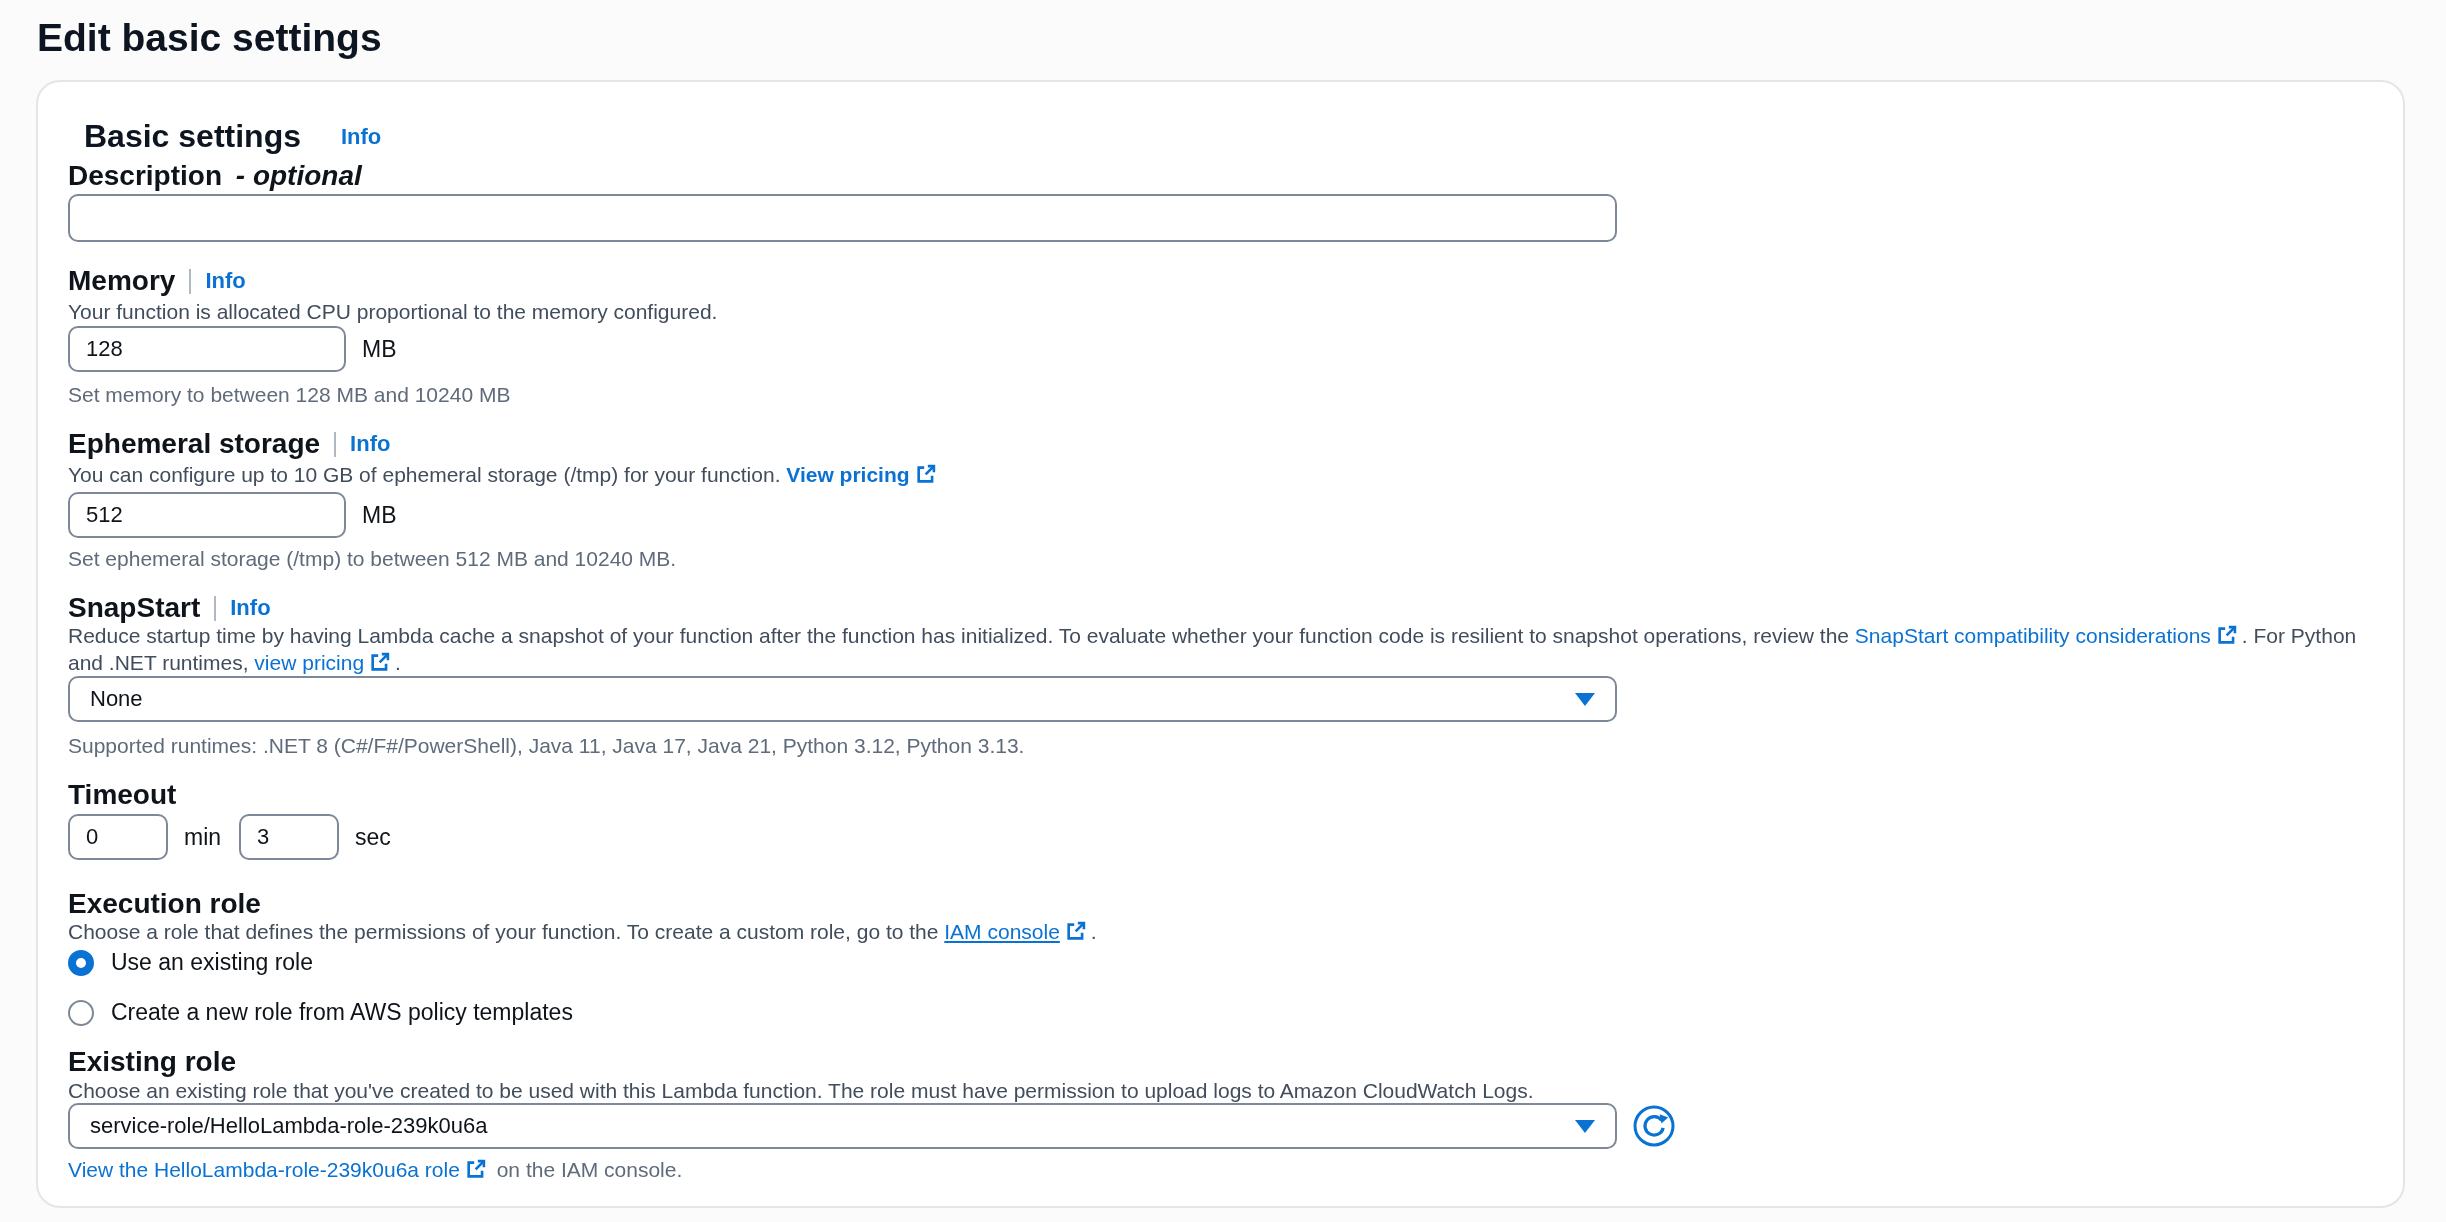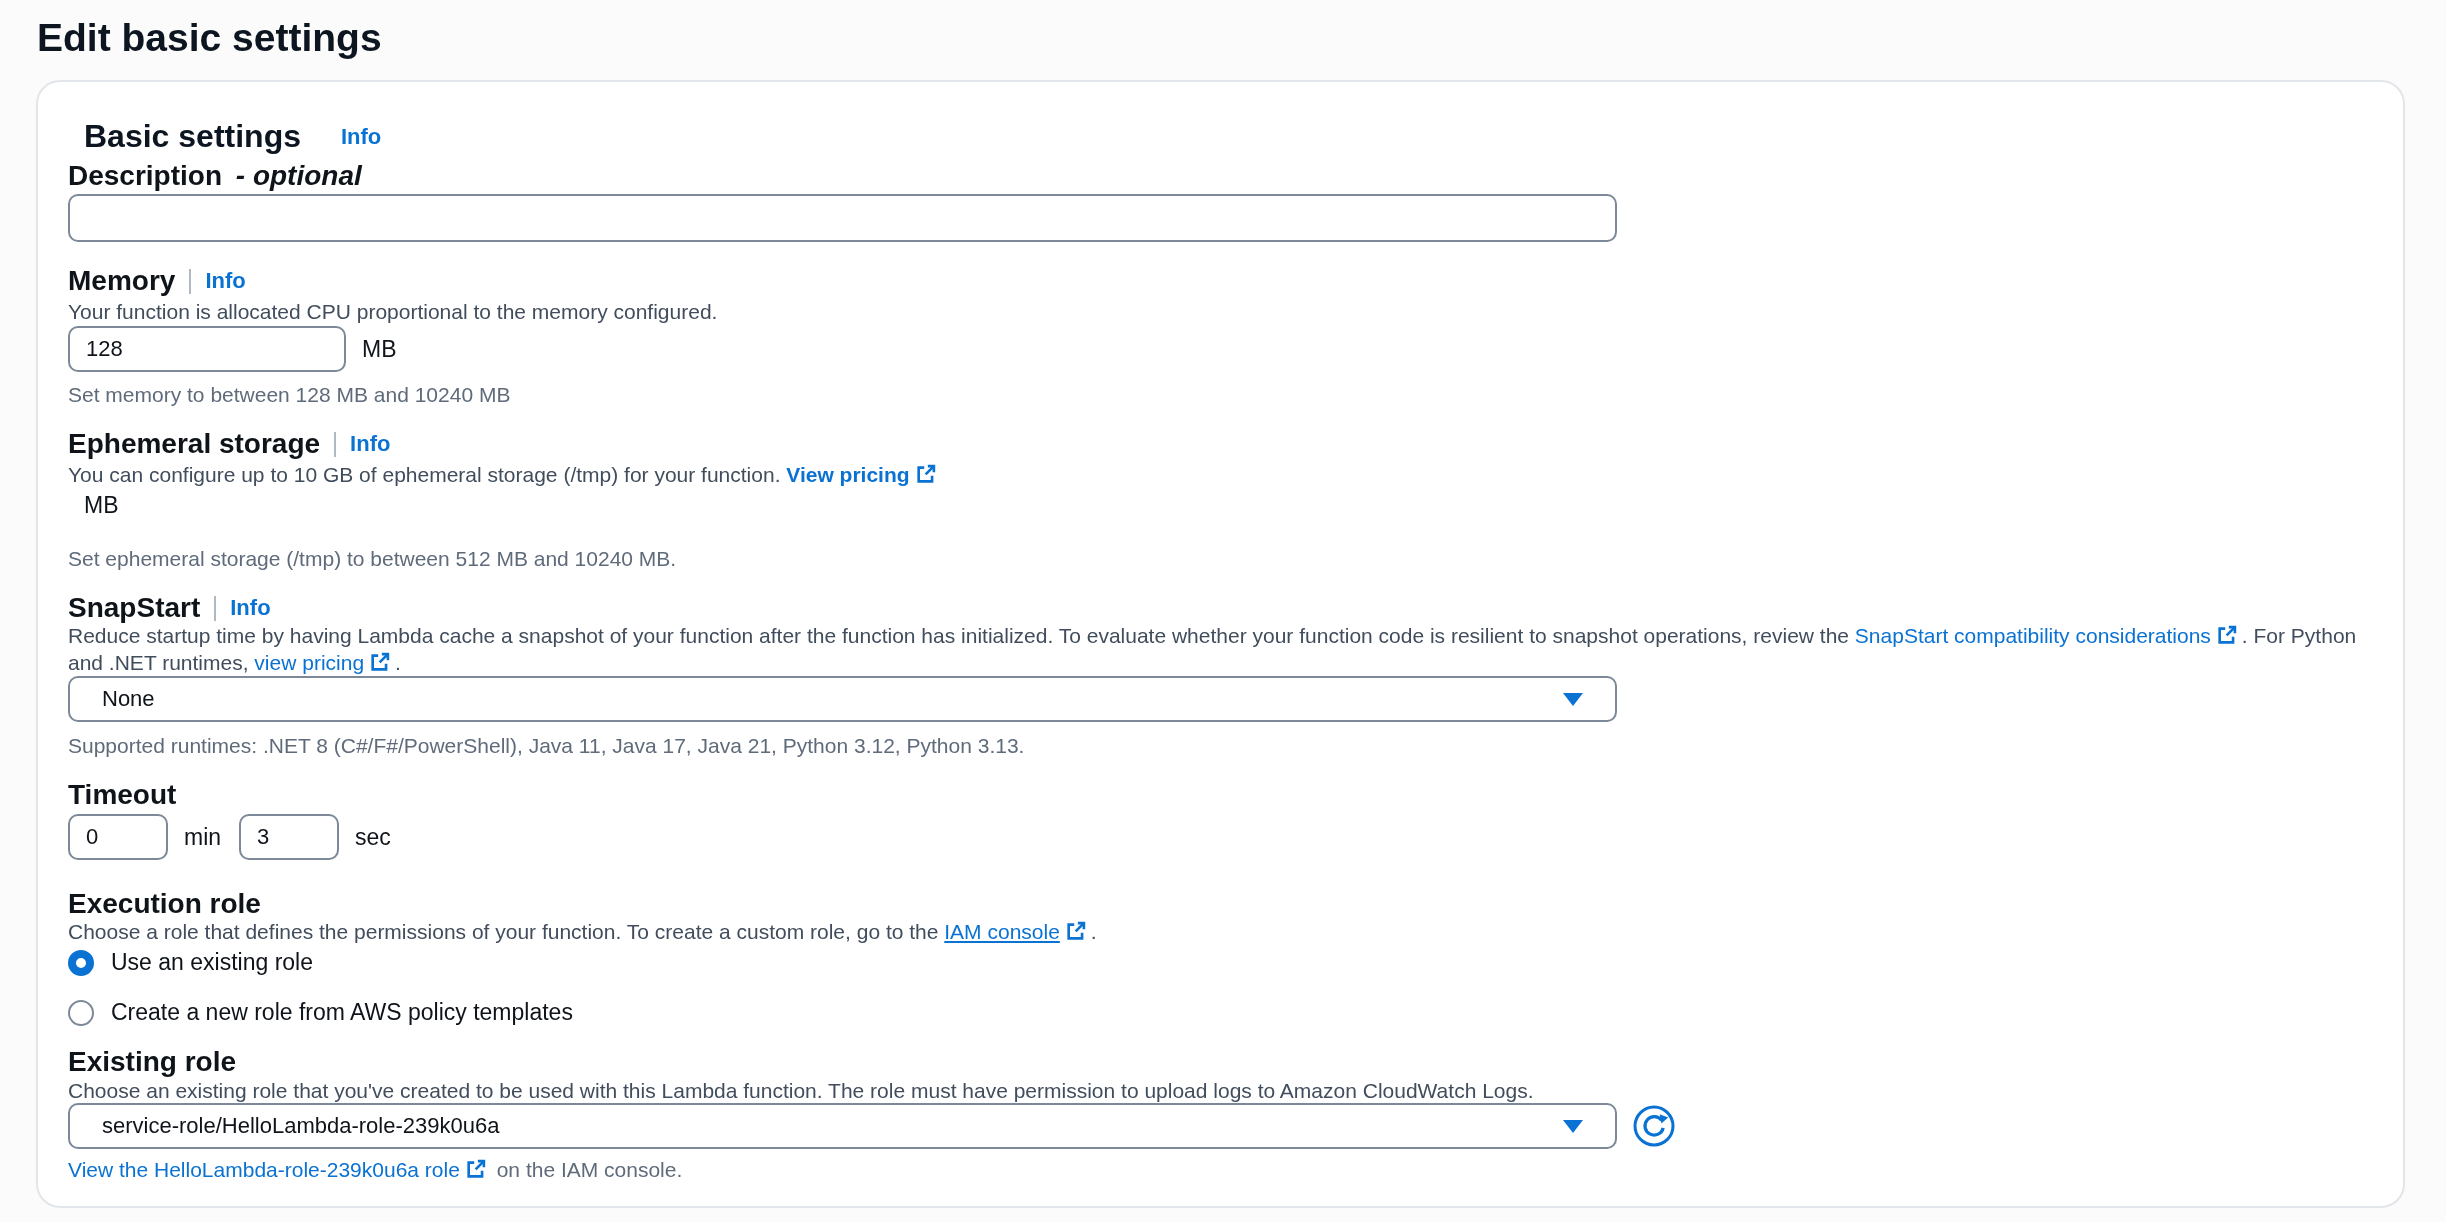--- a/index.html
+++ b/index.html
@@ -36,21 +36,21 @@
     height:46px; border:2px solid #7d8998; border-radius:10px;
     padding:0 16px; font-size:22px; color:#0f141a; background:#fff;
     font-family:"Liberation Sans","DejaVu Sans",sans-serif; outline:none;
   }
   .aws-input.wide { width:1549px; height:48px; }
   .aws-input.mid { width:278px; }
   .aws-input.small { width:100px; }
   .aws-select {
     width:1549px; height:46px; border:2px solid #7d8998; border-radius:10px;
     background:#fff; display:flex; align-items:center; justify-content:space-between;
-    padding:0 32px; cursor:pointer;
+    padding:0 20px; cursor:pointer;
   }
   .aws-select .value { font-size:22px; color:#0f141a; }
   .caret {
     width:0; height:0;
     border-left:10px solid transparent; border-right:10px solid transparent;
     border-top:13px solid #0972d3;
   }
   .unit { font-size:23px; color:#0f141a; margin-left:16px; }
   a.link { color:#0972d3; text-decoration:none; cursor:pointer; }
   a.link.underlined { text-decoration:underline; }
@@ -102,20 +102,21 @@
   <div class="abs desc" style="left:30px; top:379px;">
     <span>You can configure up to 10 GB of ephemeral storage (/tmp) for your function. </span><a class="link" style="font-weight:700;">View pricing</a><svg class="ext-icon" width="21" height="21" viewBox="0 0 16 16">
         <g fill="none" stroke="#0972d3" stroke-width="2">
           <path d="M13 9v4.2H2.8V2.8H7"></path>
           <path d="M9.8 1.6h4.6v4.6"></path>
           <path d="M14.2 1.8L8.1 7.9"></path>
         </g>
       </svg>
   </div>
   <div class="abs row" style="left:30px; top:410px;">
+    <input class="aws-input mid" type="text" value="512" style="">
     <span class="unit">MB</span>
   </div>
   <div class="abs constraint" style="left:30px; top:465px;">Set ephemeral storage (/tmp) to between 512 MB and 10240 MB.</div>
 
   <div class="abs row" style="left:30px; top:510px;">
     <span class="label">SnapStart</span>
     <span class="divider"></span>
     <a class="info-link">Info</a>
   </div>
   <div class="abs desc" style="left:30px; top:540px; width:2309px;">

